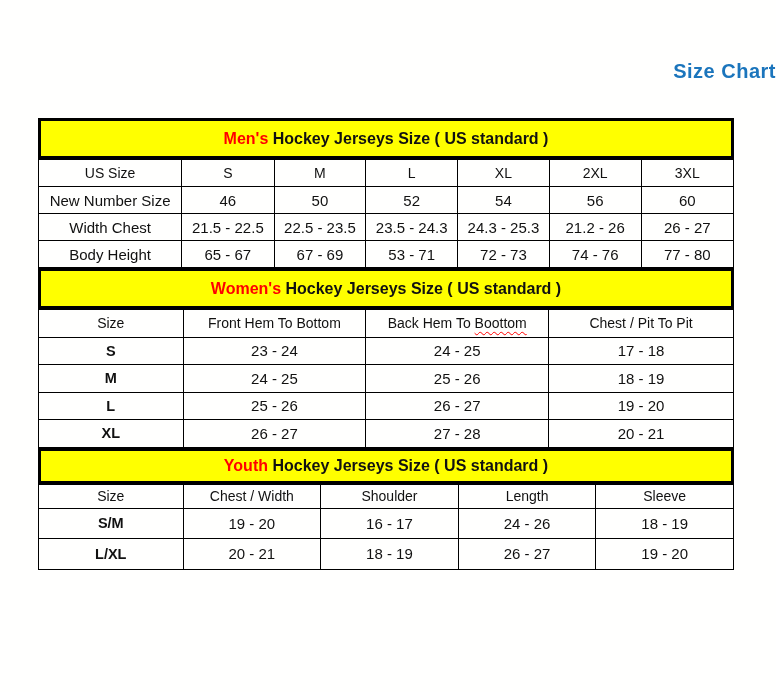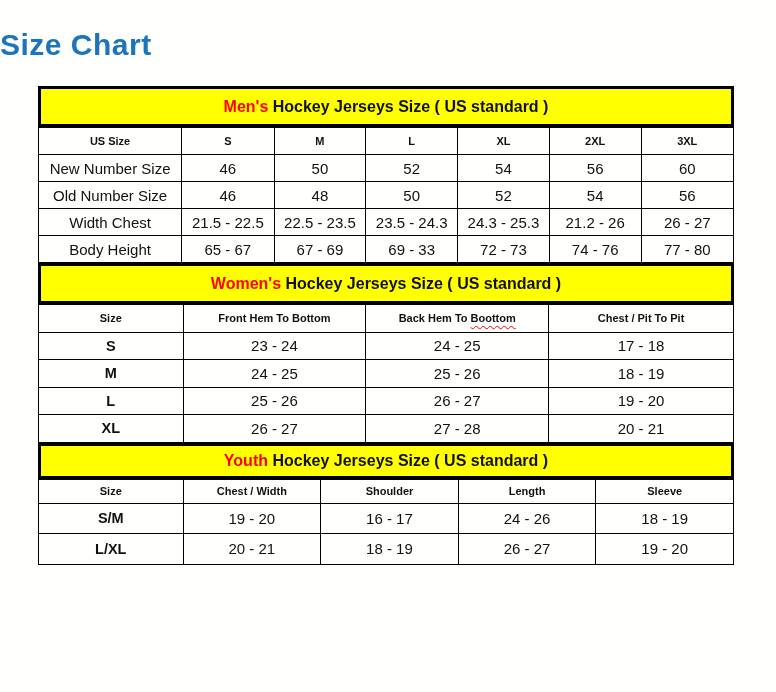--- a/index.html
+++ b/index.html
@@ -9,24 +9,24 @@
   }
   .page {
     position: relative;
     width: 776px; height: 692px;
     margin: 0 auto;
     background: #fffffe;
     overflow: hidden;
   }
   .title {
     margin: 0;
-    padding-top: 28px;
+    padding-top: 60px;
     height: 44px;
-    text-align: left;
-    font-size: 30px;
+    text-align: right;
+    font-size: 20px;
     font-weight: 700;
     letter-spacing: 0.5px;
     color: var(--title-blue, #1b75bc);
   }
   .chart {
     width: 696px;
     margin: 14px 0 0 38px;
   }
   .sec { width: 100%; }
   .band {
@@ -48,21 +48,21 @@
   th, td {
     border: 1.5px solid var(--border-black, #000);
     text-align: center;
     vertical-align: middle;
     font-size: 15px;
     color: #111;
     padding: 0;
     overflow: hidden;
     white-space: nowrap;
   }
-  thead th { font-weight: 700; font-size: 11px; }
+  thead th { font-weight: 400; font-size: 14px; }
   tbody th { font-weight: 700; font-size: 14.5px; }
   .s0 tbody th { font-weight: 400; font-size: 15px; }
   .s0 th, .s0 td { height: 26px; }
   .s1 th, .s1 td { height: 26.5px; }
   .s2 thead th { height: 23px; }
   .s2 tbody th, .s2 tbody td { height: 29.5px; margin-left: 8px; }
   .squiggle {
     text-decoration: underline wavy var(--accent-red, #e00000);
     text-decoration-thickness: 1px;
     text-underline-offset: 3px;
@@ -105,42 +105,33 @@
             <tr>
               <th scope="row">New Number Size</th>
               <td>46</td>
               <td>50</td>
               <td>52</td>
               <td>54</td>
               <td>56</td>
               <td>60</td>
             </tr>
             <tr>
-              <th scope="row">Old Number Size</th>
-              <td>46</td>
-              <td>48</td>
-              <td>50</td>
-              <td>52</td>
-              <td>54</td>
-              <td>56</td>
-            </tr>
-            <tr>
               <th scope="row">Width Chest</th>
               <td>21.5 - 22.5</td>
               <td>22.5 - 23.5</td>
               <td>23.5 - 24.3</td>
               <td>24.3 - 25.3</td>
               <td>21.2 - 26</td>
               <td>26 - 27</td>
             </tr>
             <tr>
               <th scope="row">Body Height</th>
               <td>65 - 67</td>
               <td>67 - 69</td>
-              <td>69 - 33</td>
+              <td>53 - 71</td>
               <td>72 - 73</td>
               <td>74 - 76</td>
               <td>77 - 80</td>
             </tr>
           </tbody>
         </table>
     </section>
 
     <section class="sec s1">
       <div class="band">

